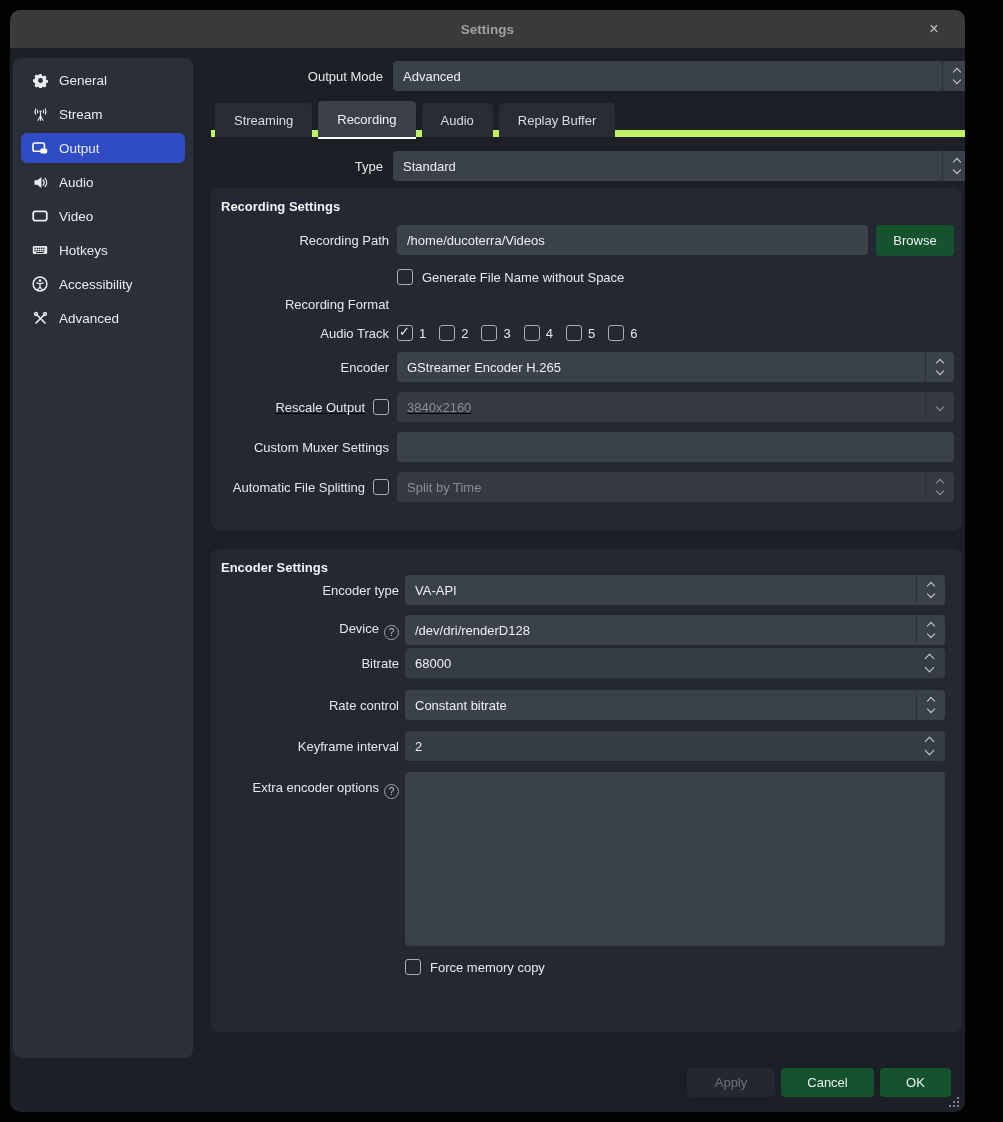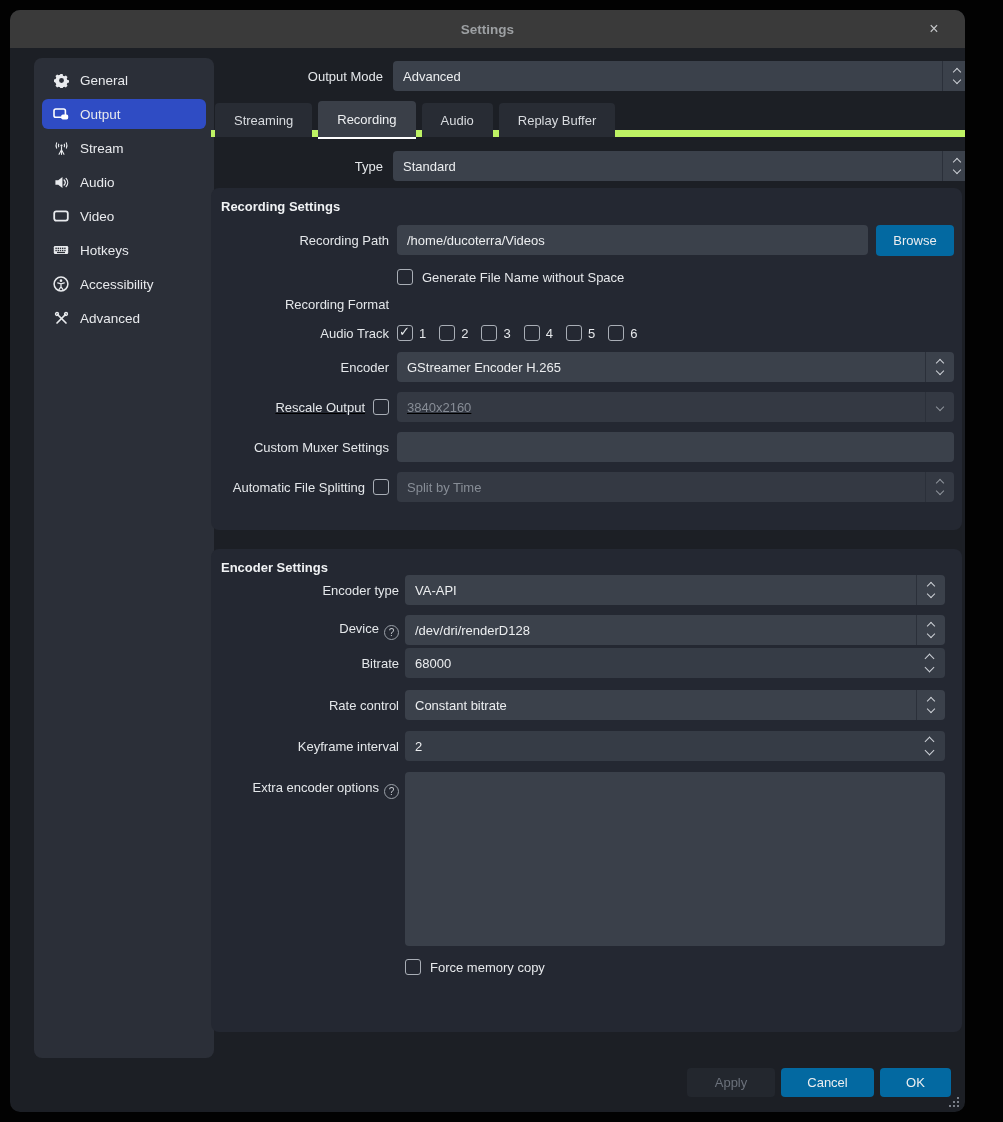--- a/index.html
+++ b/index.html
@@ -3,21 +3,21 @@
 <meta charset="utf-8">
 <style>
   * { margin:0; padding:0; box-sizing:border-box; }
   html,body { width:1003px; height:1122px; background:#020202; font-family:"Liberation Sans","DejaVu Sans",sans-serif; }
   .window { position:absolute; left:10px; top:10px; width:955px; height:1102px; background:#1c1f25; border-radius:10px; overflow:hidden; }
   .titlebar { position:relative; height:38px; background:#3a3a3a; display:flex; align-items:center; justify-content:center; }
   .titlebar .title { font-size:13.5px; font-weight:bold; color:#9da0a3; }
   .close-btn { position:absolute; right:16px; top:0; height:38px; width:30px; display:flex; align-items:center; justify-content:center; color:#c3c5c7; font-size:16px; cursor:default; }
 
   
-  .sidebar { position:absolute; left:24px; top:48px; width:180px; height:1000px; background:#2b2f38; border-radius:8px; padding:7px 8px; }
+  .sidebar { position:absolute; left:3px; top:48px; width:180px; height:1000px; background:#2b2f38; border-radius:8px; padding:7px 8px; }
   .side-item { height:30px; margin-bottom:4px; border-radius:6px; display:flex; align-items:center; gap:11px; padding-left:11px; color:#e8eaed; font-size:13.5px; }
   .side-item.selected { background:#2f4cc4; }
   .side-item .ic { width:16px; height:16px; display:flex; align-items:center; justify-content:center; flex:0 0 16px; }
 
   
   .main { position:absolute; left:201px; top:51px; width:760px; }
   .frow { display:grid; grid-template-columns:172px 1fr; column-gap:10px; align-items:center; }
   .frow .lbl { text-align:right; font-size:13px; color:#e4e7ea; }
 
   
@@ -29,21 +29,21 @@
   .chev.up { transform:rotate(-135deg); margin-bottom:-1px; }
   .chev.down { transform:rotate(45deg); margin-top:-1px; }
   .combo.disabled .chev { border-color:#8f949c; }
   .spinbox { padding:0 34px 0 10px; background:#363c46; }
   .spinbox .chev { position:absolute; right:12px; width:7px; height:7px; }
   .spinbox .chev.up { top:7px; }
   .spinbox .chev.down { bottom:7px; }
   .tinput { width:100%; border:none; outline:none; padding:0 10px; }
   input.tinput { font-family:"Liberation Sans","DejaVu Sans",sans-serif; }
 
-  .btn { height:29px; background:#0369a1; border:none; border-radius:4px; color:#eceef0; font-size:13px; font-family:inherit; display:flex; align-items:center; justify-content:center; }
+  .btn { height:29px; background:#14532d; border:none; border-radius:4px; color:#eceef0; font-size:13px; font-family:inherit; display:flex; align-items:center; justify-content:center; }
   .btn.disabled { background:#23272e; color:#6b717b; }
 
   .cb { width:16px; height:16px; border:1.4px solid #a9aeb6; border-radius:3px; flex:0 0 16px; position:relative; background:transparent; }
   .cb.checked::after { content:"✓"; position:absolute; left:1px; top:-2px; font-size:13px; color:#e8ebee; font-weight:bold; }
   .cb-row { display:flex; align-items:center; gap:9px; font-size:13px; color:#e6e8eb; }
 
   .help { width:15px; height:15px; border:1.3px solid #9aa0a8; border-radius:50%; display:inline-flex; align-items:center; justify-content:center; font-size:10px; color:#c4c8ce; margin-left:5px; vertical-align:-3px; }
 
   
   .tabs { position:relative; margin-top:10px; height:36px; display:flex; gap:6px; padding-left:4px; border-bottom:7px solid #bef264; }
@@ -80,42 +80,42 @@
 
   <div class="sidebar">
     <div class="side-item">
       <span class="ic">
           <svg width="15" height="15" viewBox="0 0 16 16">
             <path fill="#e8eaed" d="M6.8 1h2.4l.4 1.8c.5.1 1 .3 1.4.6l1.7-.8 1.7 1.7-.8 1.7c.3.4.5.9.6 1.4l1.8.4v2.4l-1.8.4c-.1.5-.3 1-.6 1.4l.8 1.7-1.7 1.7-1.7-.8c-.4.3-.9.5-1.4.6l-.4 1.8H6.8l-.4-1.8c-.5-.1-1-.3-1.4-.6l-1.7.8-1.7-1.7.8-1.7c-.3-.4-.5-.9-.6-1.4L0 9.2V6.8l1.8-.4c.1-.5.3-1 .6-1.4l-.8-1.7L3.3 1.6l1.7.8c.4-.3.9-.5 1.4-.6L6.8 1zM8 5.4a2.6 2.6 0 1 0 0 5.2 2.6 2.6 0 0 0 0-5.2z"></path>
           </svg>
         </span>
       <span>General</span>
     </div>
-    <div class="side-item selected">
-      <span class="ic">
-          <svg width="16" height="16" viewBox="0 0 16 16">
-            <rect x="1" y="3" width="11.4" height="8.2" rx="1.8" fill="none" stroke="#ffffff" stroke-width="1.6"></rect>
-            <rect x="8.2" y="8.5" width="7" height="4.9" rx="1.6" fill="#ffffff"></rect>
-          </svg>
-        </span>
-      <span>Output</span>
-    </div>
     <div class="side-item">
       <span class="ic">
           <svg width="15" height="15" viewBox="0 0 16 16" fill="none" stroke="#e8eaed" stroke-width="1.2" stroke-linecap="round">
             <path d="M2.8 2a7 7 0 0 0 0 5.6"></path>
             <path d="M13.2 2a7 7 0 0 1 0 5.6"></path>
             <path d="M5 3.4a4 4 0 0 0 0 2.8"></path>
             <path d="M11 3.4a4 4 0 0 1 0 2.8"></path>
             <circle cx="8" cy="4.8" r="1.2" fill="#e8eaed" stroke="none"></circle>
             <path d="M8 6.2v8"></path>
             <path d="M5.4 14.2 8 9.4l2.6 4.8"></path>
           </svg>
         </span>
       <span>Stream</span>
+    </div>
+    <div class="side-item selected">
+      <span class="ic">
+          <svg width="16" height="16" viewBox="0 0 16 16">
+            <rect x="1" y="3" width="11.4" height="8.2" rx="1.8" fill="none" stroke="#ffffff" stroke-width="1.6"></rect>
+            <rect x="8.2" y="8.5" width="7" height="4.9" rx="1.6" fill="#ffffff"></rect>
+          </svg>
+        </span>
+      <span>Output</span>
     </div>
     <div class="side-item">
       <span class="ic">
           <svg width="15" height="15" viewBox="0 0 16 16">
             <path fill="#e8eaed" d="M1.5 5.6h3L9 2.2v11.6L4.5 10.4h-3z"></path>
             <path d="M10.8 5.3a4 4 0 0 1 0 5.4" fill="none" stroke="#e8eaed" stroke-width="1.4" stroke-linecap="round"></path>
             <path d="M12.9 3.6a6.6 6.6 0 0 1 0 8.8" fill="none" stroke="#e8eaed" stroke-width="1.4" stroke-linecap="round"></path>
           </svg>
         </span>
       <span>Audio</span>

